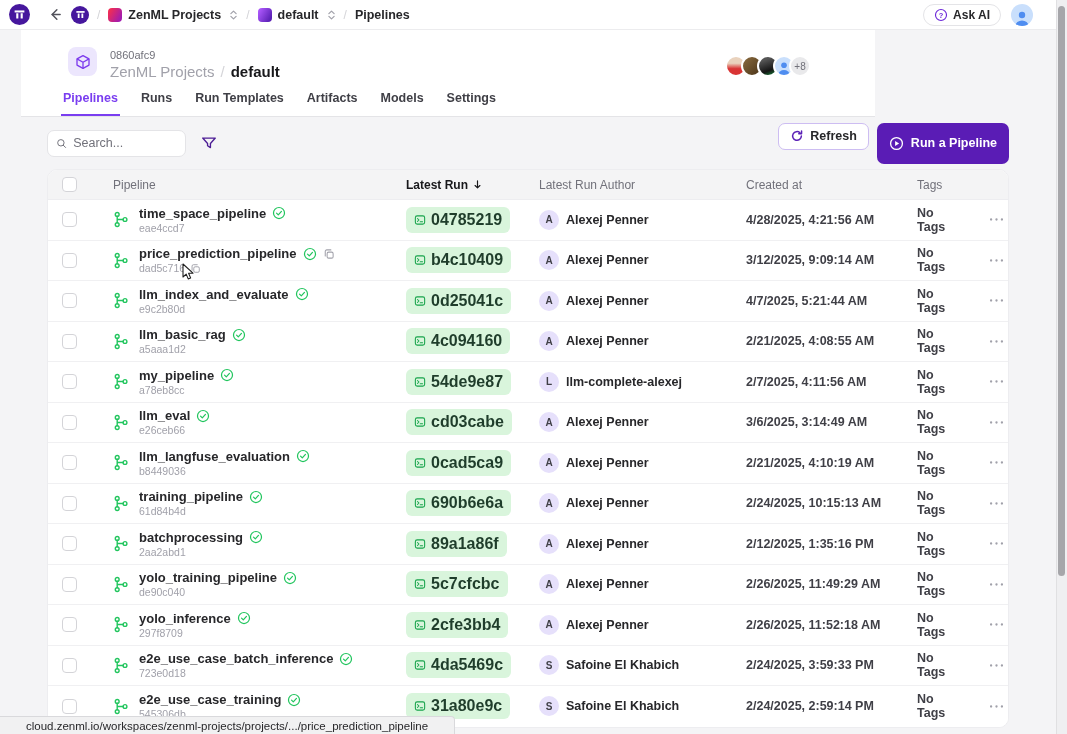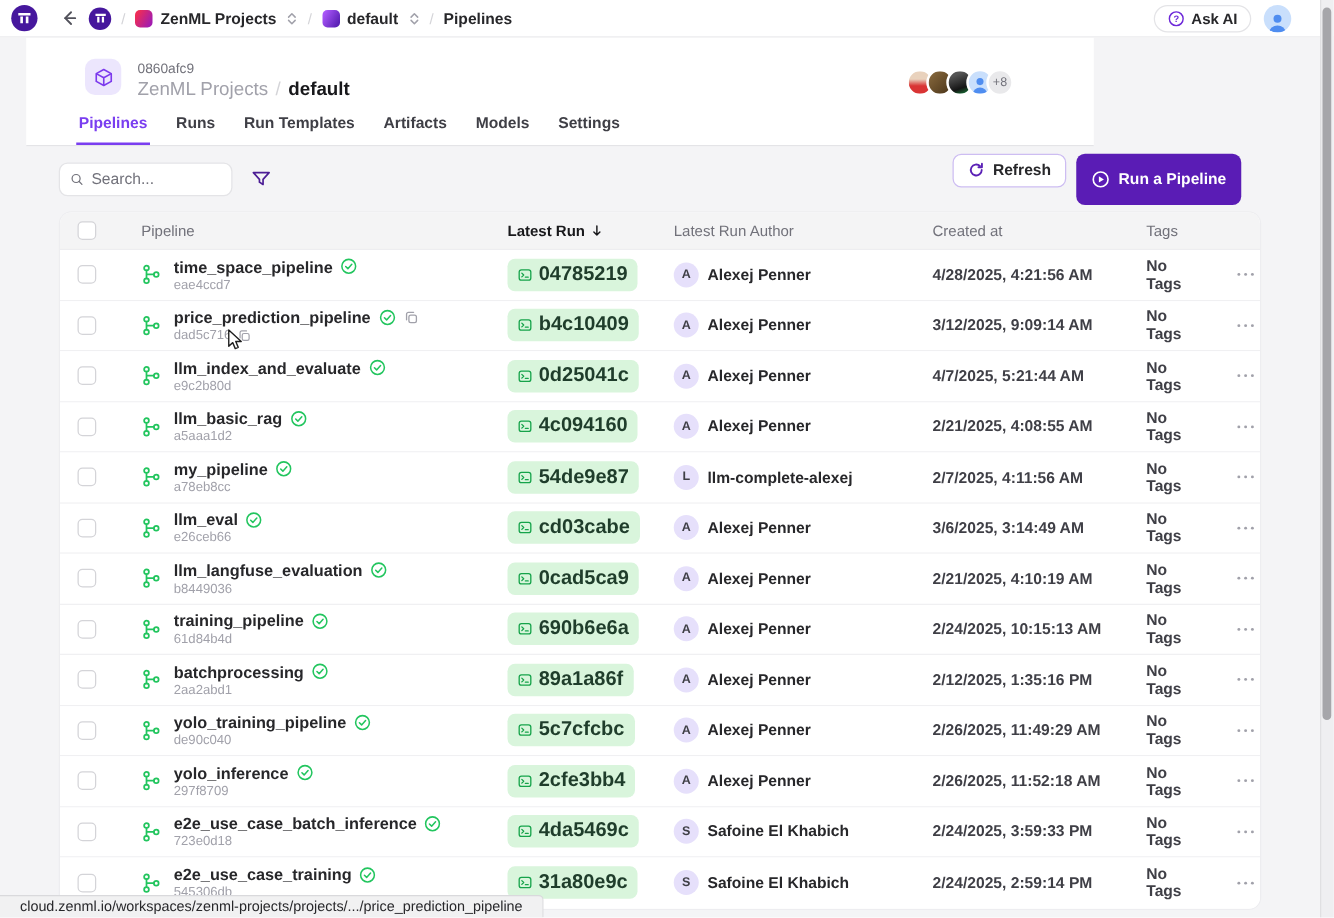--- a/index.html
+++ b/index.html
@@ -41,21 +41,21 @@
   .tabbar { position:absolute; left:40px; bottom:0; display:flex; }
   .tab { font-size:12.5px; font-weight:bold; color:#3f3f46; padding:0 2px 9px 2px; margin-right:19px; cursor:pointer; border-bottom:2px solid transparent; }
   .tab.active { color:#7a3ef0; border-bottom-color:#7a3ef0; }
 
   
   .toolbar { position:absolute; top:117px; left:0; width:1067px; height:52px; display:flex; align-items:center; }
   .search-box { margin-left:47px; width:139px; height:27px; background:#fff; border:1px solid #e4e4e7; border-radius:7px; display:flex; align-items:center; padding:0 8px; gap:6px; }
   .search-box input { border:none; outline:none; width:100%; font-size:12.5px; color:#3f3f46; font-family:"Liberation Sans",sans-serif; background:transparent; }
   .search-box input::placeholder { color:#71717a; }
   .filter-btn { margin-left:10px; width:26px; height:26px; border:none; background:none; cursor:pointer; display:flex; align-items:center; justify-content:center; }
-  .toolbar-right { margin-left:auto; margin-right:74px; display:flex; gap:8px; }
+  .toolbar-right { margin-left:auto; margin-right:58px; display:flex; gap:8px; }
   .btn-refresh { display:flex; align-items:center; gap:6px; height:27px; padding:0 11px; background:#fff; border:1px solid #cdbdf2; border-radius:7px; font-size:12.5px; font-weight:bold; color:#27272a; cursor:pointer; }
   .btn-run { display:flex; align-items:center; gap:7px; height:41px; padding:0 12px; background:#5a1cb5; border:none; border-radius:7px; font-size:12.5px; font-weight:bold; color:#fff; cursor:pointer; }
 
   
   .table-card { position:absolute; top:169px; left:47px; width:962px; background:#fff; border:1px solid #ededf0; border-radius:10px; overflow:hidden; }
   .t-grid { display:grid; grid-template-columns:30px 264px 104px 178px 142px 1fr 44px; align-items:center; padding-left:6px;gap:29px; }
   .t-head { height:30px; background:#f4f4f5; font-size:12px; color:#71717a; border-bottom:1px solid #ededf0; }
   .t-head .col-latest { color:#18181b; font-weight:bold; display:flex; align-items:center; gap:4px; cursor:pointer; }
   .t-row { height:40.5px; border-bottom:1px solid #f0f0f2; background:#fff; }
   .t-row:last-child { border-bottom:none; }
@@ -70,21 +70,21 @@
   .run-badge { display:inline-flex; align-items:center; gap:5px; background:#d9f5dc; border-radius:6px; padding:4px 8px; cursor:pointer; }
   .run-id { font-size:16px; font-weight:bold; color:#1f3d2b; }
   .author-cell { display:flex; align-items:center; gap:7px; }
   .author-initial { width:20px; height:20px; border-radius:50%; background:#e6e0fb; display:flex; align-items:center; justify-content:center; font-size:10px; font-weight:bold; color:#3f3f46; flex:0 0 auto; }
   .author-name { font-size:12.5px; font-weight:bold; color:#27272a; white-space:nowrap; overflow:hidden; text-overflow:ellipsis; max-width:150px; }
   .created { font-size:12.5px; font-weight:600; color:#3f3f46; }
   .tags { font-size:12.5px; font-weight:600; color:#3f3f46; }
   .row-menu { border:none; background:none; color:#a1a1aa; cursor:pointer; display:flex; justify-content:center; }
 
   
-  .statusbar { position:absolute; left:0; bottom:0; height:18px; background:#f1f1f2; border:1px solid #d9d9dc; border-left:none; border-bottom:none; border-top-right-radius:4px; display:flex; align-items:center; padding:0 16px; font-size:11.5px; color:#27272a; z-index:9; }
+  .statusbar { position:absolute; left:0; bottom:0; height:18px; background:#f1f1f2; border:1px solid #d9d9dc; border-left:none; border-bottom:none; border-top-right-radius:4px; display:flex; align-items:center; padding:0 26px; font-size:11.5px; color:#27272a; z-index:9; }
   .scrollbar { position:absolute; right:0; top:0; width:11px; height:734px; background:#efeff1; border-left:1px solid #e0e0e2; z-index:8; }
   .scroll-thumb { position:absolute; right:2px; top:6px; width:7px; height:570px; background:#a6a6aa; border-radius:4px; cursor:pointer; }
   .cursor-overlay { position:absolute; left:180px; top:263px; z-index:10; pointer-events:none; }
 </style>
 </head>
 <body>
 
 <div class="navbar">
   <div class="logo-main">
     <svg width="13" height="13" viewBox="0 0 16 16">

